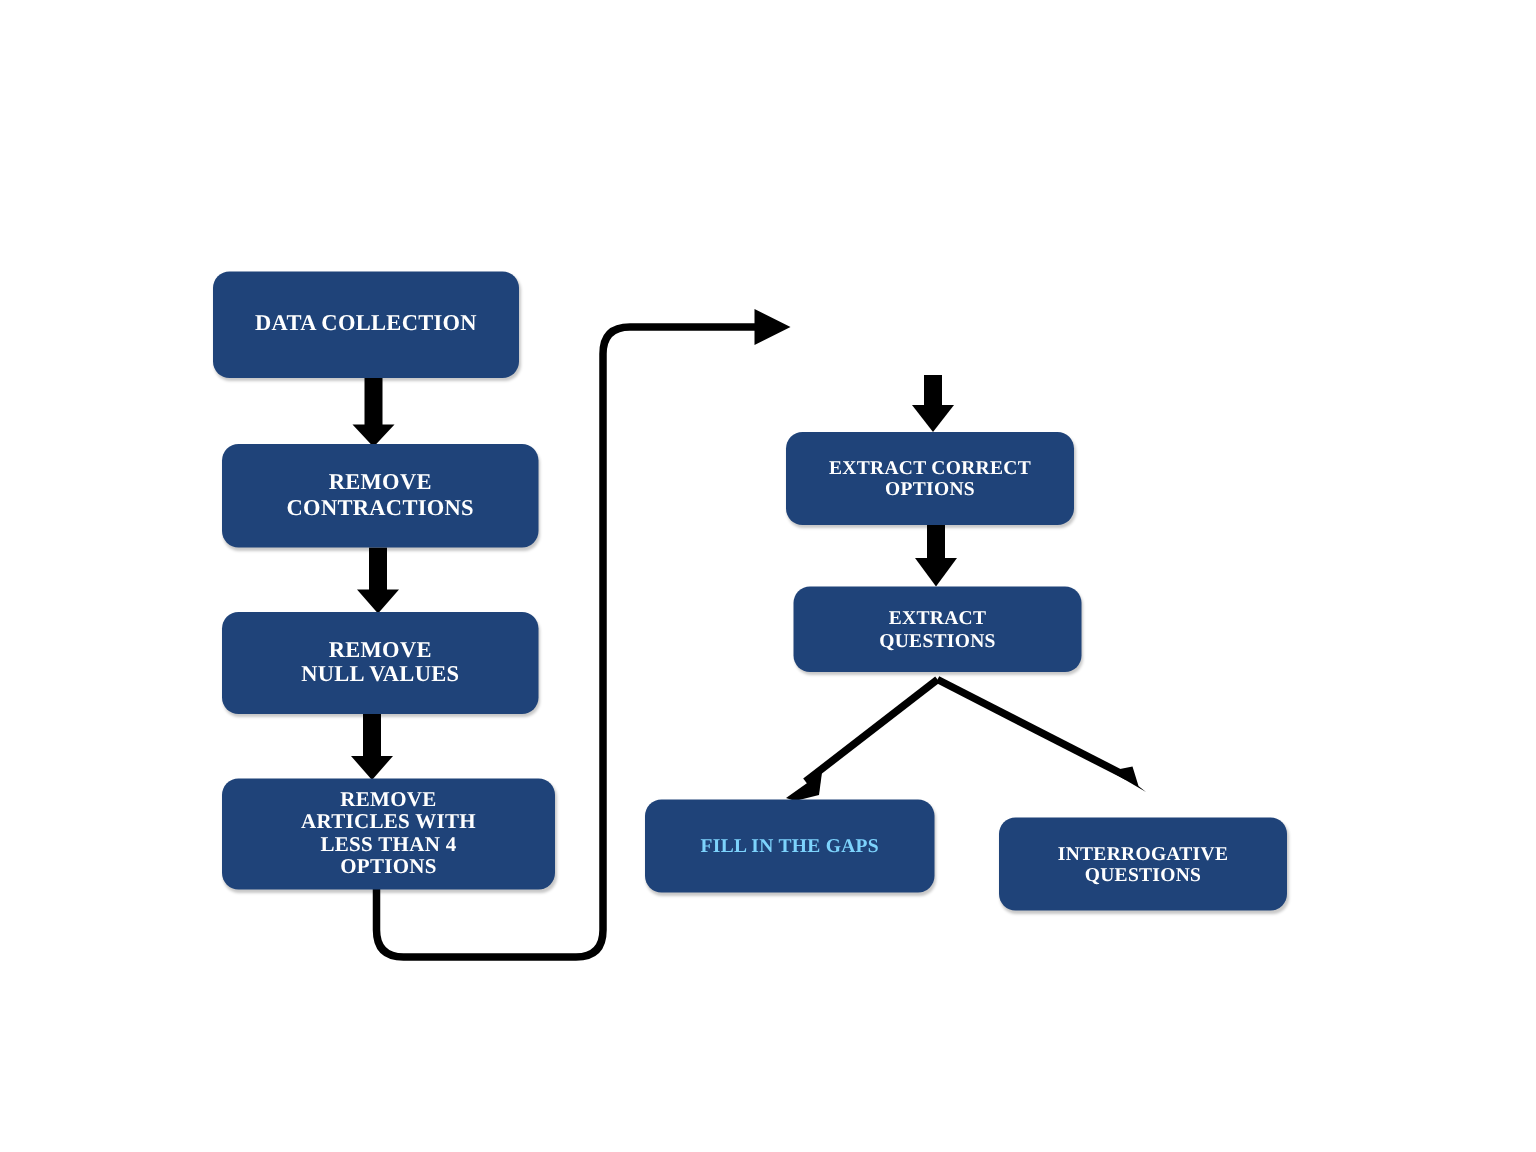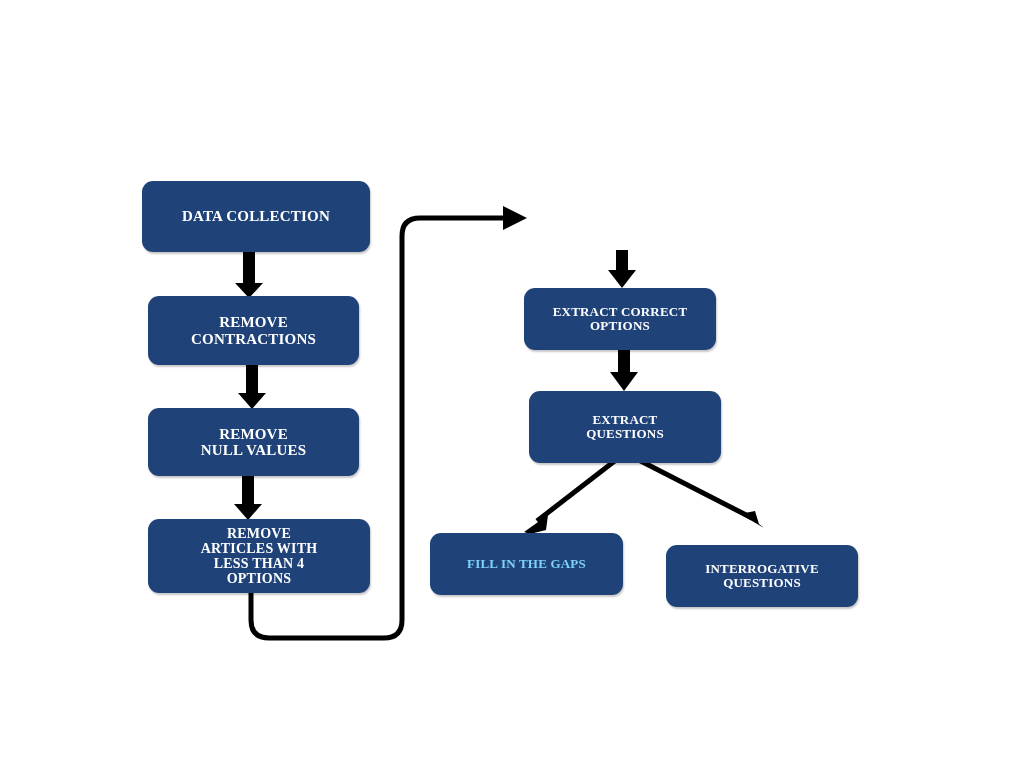--- a/index.html
+++ b/index.html
@@ -99,21 +99,21 @@
       <polygon points="524,532 548,515 546,530 530,534" fill="#000000"></polygon>
     </g>
 
     <g>
       <line x1="625" y1="453" x2="752" y2="518" stroke="#000000" stroke-width="5"></line>
       <polygon points="764,528 740,514 755,511 759,524" fill="#000000"></polygon>
     </g>
 
   </svg>
 
-  <div class="node" style="left: 142px; top: 181px; width: 228px; height: 71px; font-size: 15px; background: rgb(31, 67, 121); color: rgb(255, 255, 255);">
+  <div class="node" style="left: 142px; top: 181px; width: 204px; height: 71px; font-size: 15px; background: rgb(31, 67, 121); color: rgb(255, 255, 255);">
     <span class="label">DATA COLLECTION</span>
   </div>
 
   <div class="node" style="left: 148px; top: 296px; width: 211px; height: 69px; font-size: 15px; background: rgb(31, 67, 121); color: rgb(255, 255, 255);">
     <span class="label">REMOVE
 CONTRACTIONS</span>
   </div>
 
   <div class="node" style="left: 148px; top: 408px; width: 211px; height: 68px; font-size: 15px; background: rgb(31, 67, 121); color: rgb(255, 255, 255);">
     <span class="label">REMOVE
@@ -126,21 +126,21 @@
 LESS THAN 4
 OPTIONS</span>
   </div>
 
 
   <div class="node" style="left: 524px; top: 288px; width: 192px; height: 62px; font-size: 13px; background: rgb(31, 67, 121); color: rgb(255, 255, 255); font-family: Liberation Serif, serif;">
     <span class="label">EXTRACT CORRECT
 OPTIONS</span>
   </div>
 
-  <div class="node" style="left: 529px; top: 391px; width: 192px; height: 72px; font-size: 13px; background: rgb(31, 67, 121); color: rgb(255, 255, 255);">
+  <div class="node" style="left: 529px; top: 391px; width: 192px; height: 57px; font-size: 13px; background: rgb(31, 67, 121); color: rgb(255, 255, 255);">
     <span class="label">EXTRACT
 QUESTIONS</span>
   </div>
 
   <div class="node" style="left: 430px; top: 533px; width: 193px; height: 62px; font-size: 13px; background: rgb(31, 67, 121); color: #7dd3fc;">
     <span class="label">FILL IN THE GAPS</span>
   </div>
 
   <div class="node" style="left: 666px; top: 545px; width: 192px; height: 62px; font-size: 13px; background: rgb(31, 67, 121); color: rgb(255, 255, 255);">
     <span class="label">INTERROGATIVE

